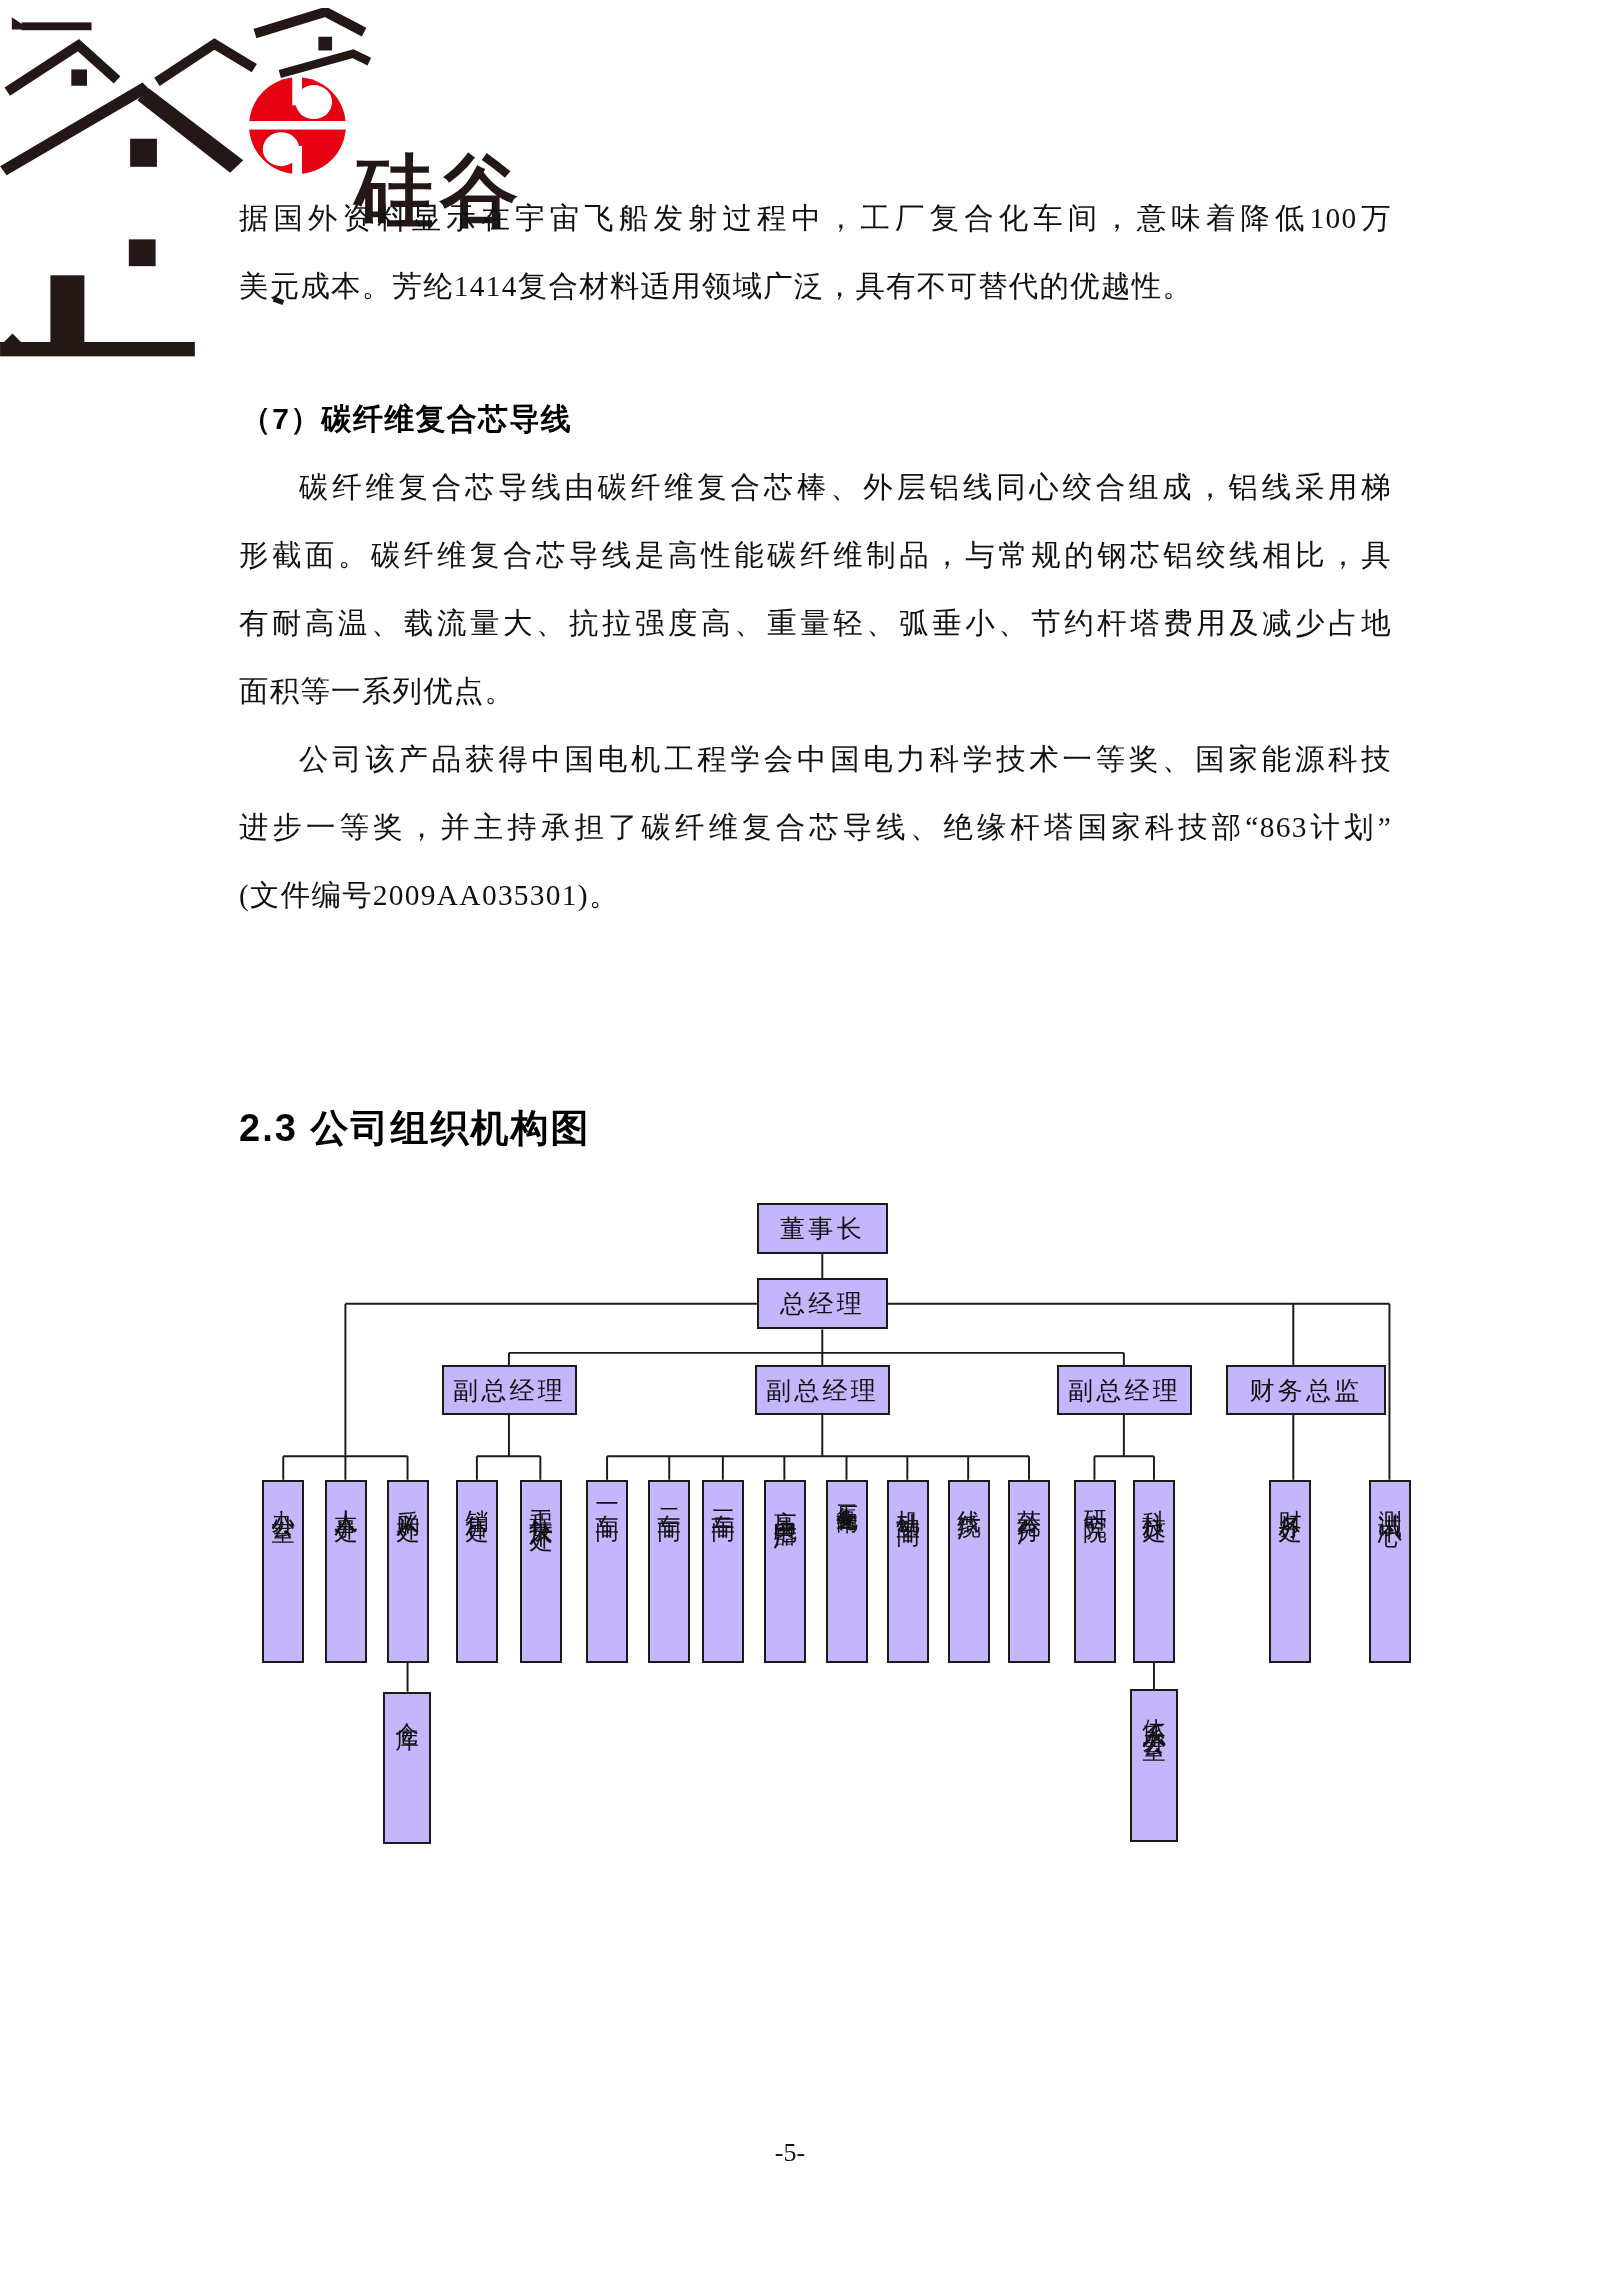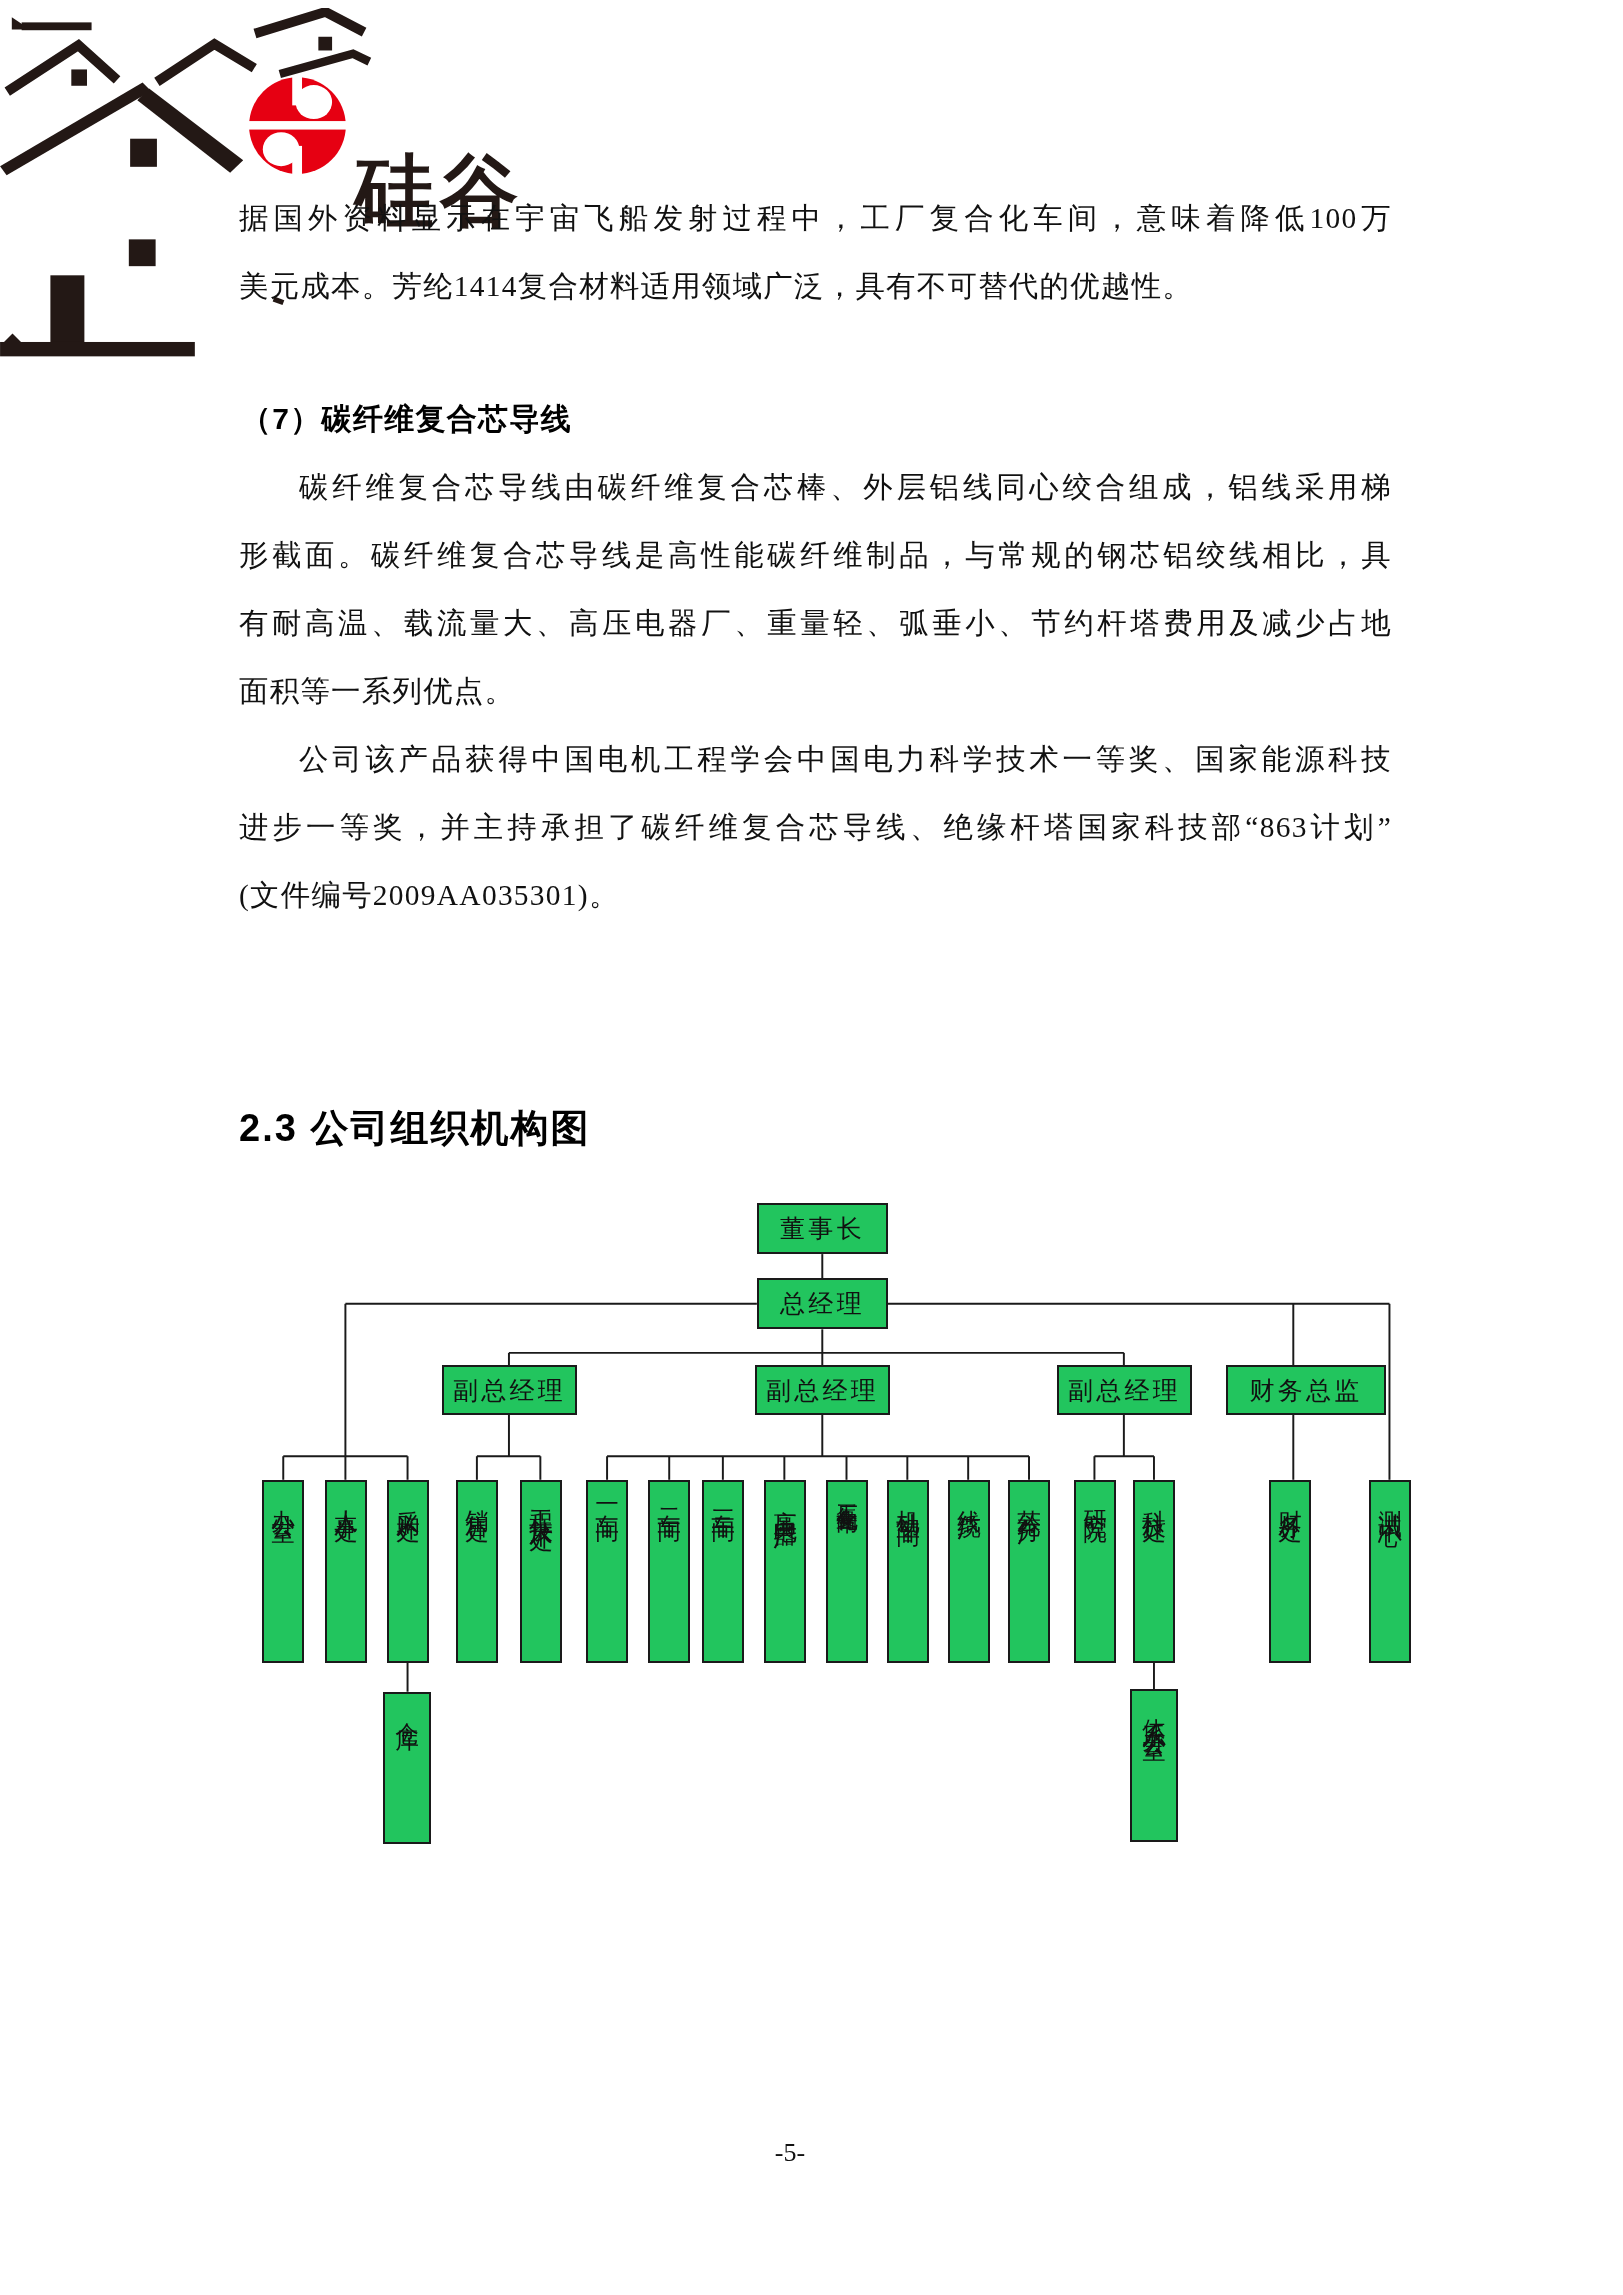--- a/index.html
+++ b/index.html
@@ -45,21 +45,21 @@
     font-weight: bold;
     font-family: "Liberation Sans", "DejaVu Sans", sans-serif;
     color: #000;
     letter-spacing: 2px;
     white-space: nowrap;
   }
   
   .obox {
     position: absolute;
     border: 2px solid #1a1a1a;
-    background: #22c55e;
+    background: #c4b5fd;
     font-family: "Liberation Sans", "DejaVu Sans", sans-serif;
     color: #111;
   }
   .hbox {
     display: flex;
     align-items: center;
     justify-content: center;
     font-size: 25px;
     letter-spacing: 3.3px;
     white-space: nowrap;
@@ -135,21 +135,21 @@
     </svg>
   </div>
 
   <div class="bline fill" style="top:200px;">据国外资料显示在宇宙飞船发射过程中，工厂复合化车间，意味着降低100万</div>
   <div class="bline" style="top:268px;">美元成本。芳纶1414复合材料适用领域广泛，具有不可替代的优越性。</div>
 
   <div class="h5head" style="top:399px;">（7）碳纤维复合芯导线</div>
 
   <div class="bline fill indent" style="top:469px;">碳纤维复合芯导线由碳纤维复合芯棒、外层铝线同心绞合组成，铝线采用梯</div>
   <div class="bline fill" style="top:537px;">形截面。碳纤维复合芯导线是高性能碳纤维制品，与常规的钢芯铝绞线相比，具</div>
-  <div class="bline fill" style="top:605px;">有耐高温、载流量大、高压电器厂、重量轻、弧垂小、节约杆塔费用及减少占地</div>
+  <div class="bline fill" style="top:605px;">有耐高温、载流量大、抗拉强度高、重量轻、弧垂小、节约杆塔费用及减少占地</div>
   <div class="bline" style="top:673px;">面积等一系列优点。</div>
 
   <div class="bline fill indent" style="top:741px;">公司该产品获得中国电机工程学会中国电力科学技术一等奖、国家能源科技</div>
   <div class="bline fill" style="top:809px;">进步一等奖，并主持承担了碳纤维复合芯导线、绝缘杆塔国家科技部“863计划”</div>
   <div class="bline" style="top:877px;">(文件编号2009AA035301)。</div>
 
   <div class="h23head" style="top:1103px;">2.3 公司组织机构图</div>
 
   <svg class="abs" style="left:0;top:1178px;" width="1623" height="720" viewBox="0 0 2481 1100">
     <g stroke="#1a1a1a" stroke-width="3" fill="none">

